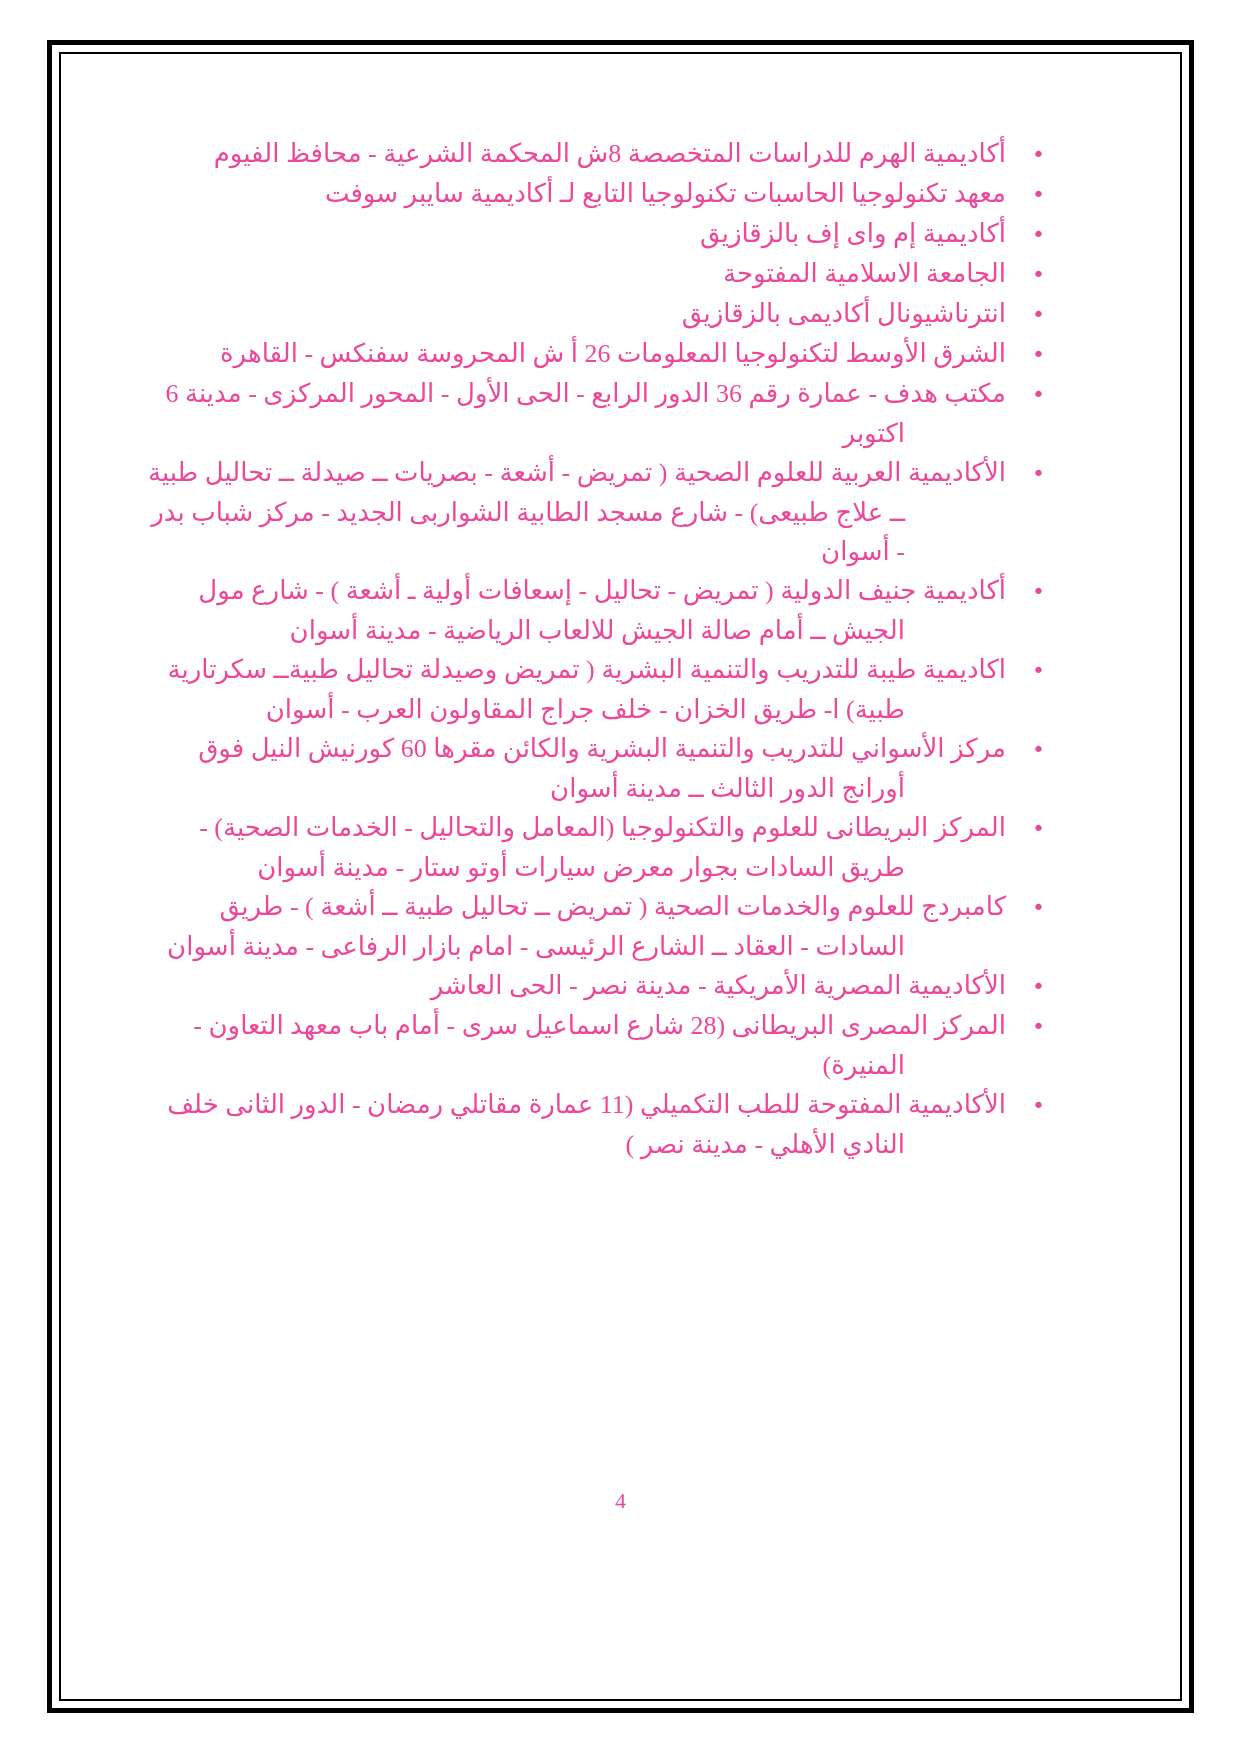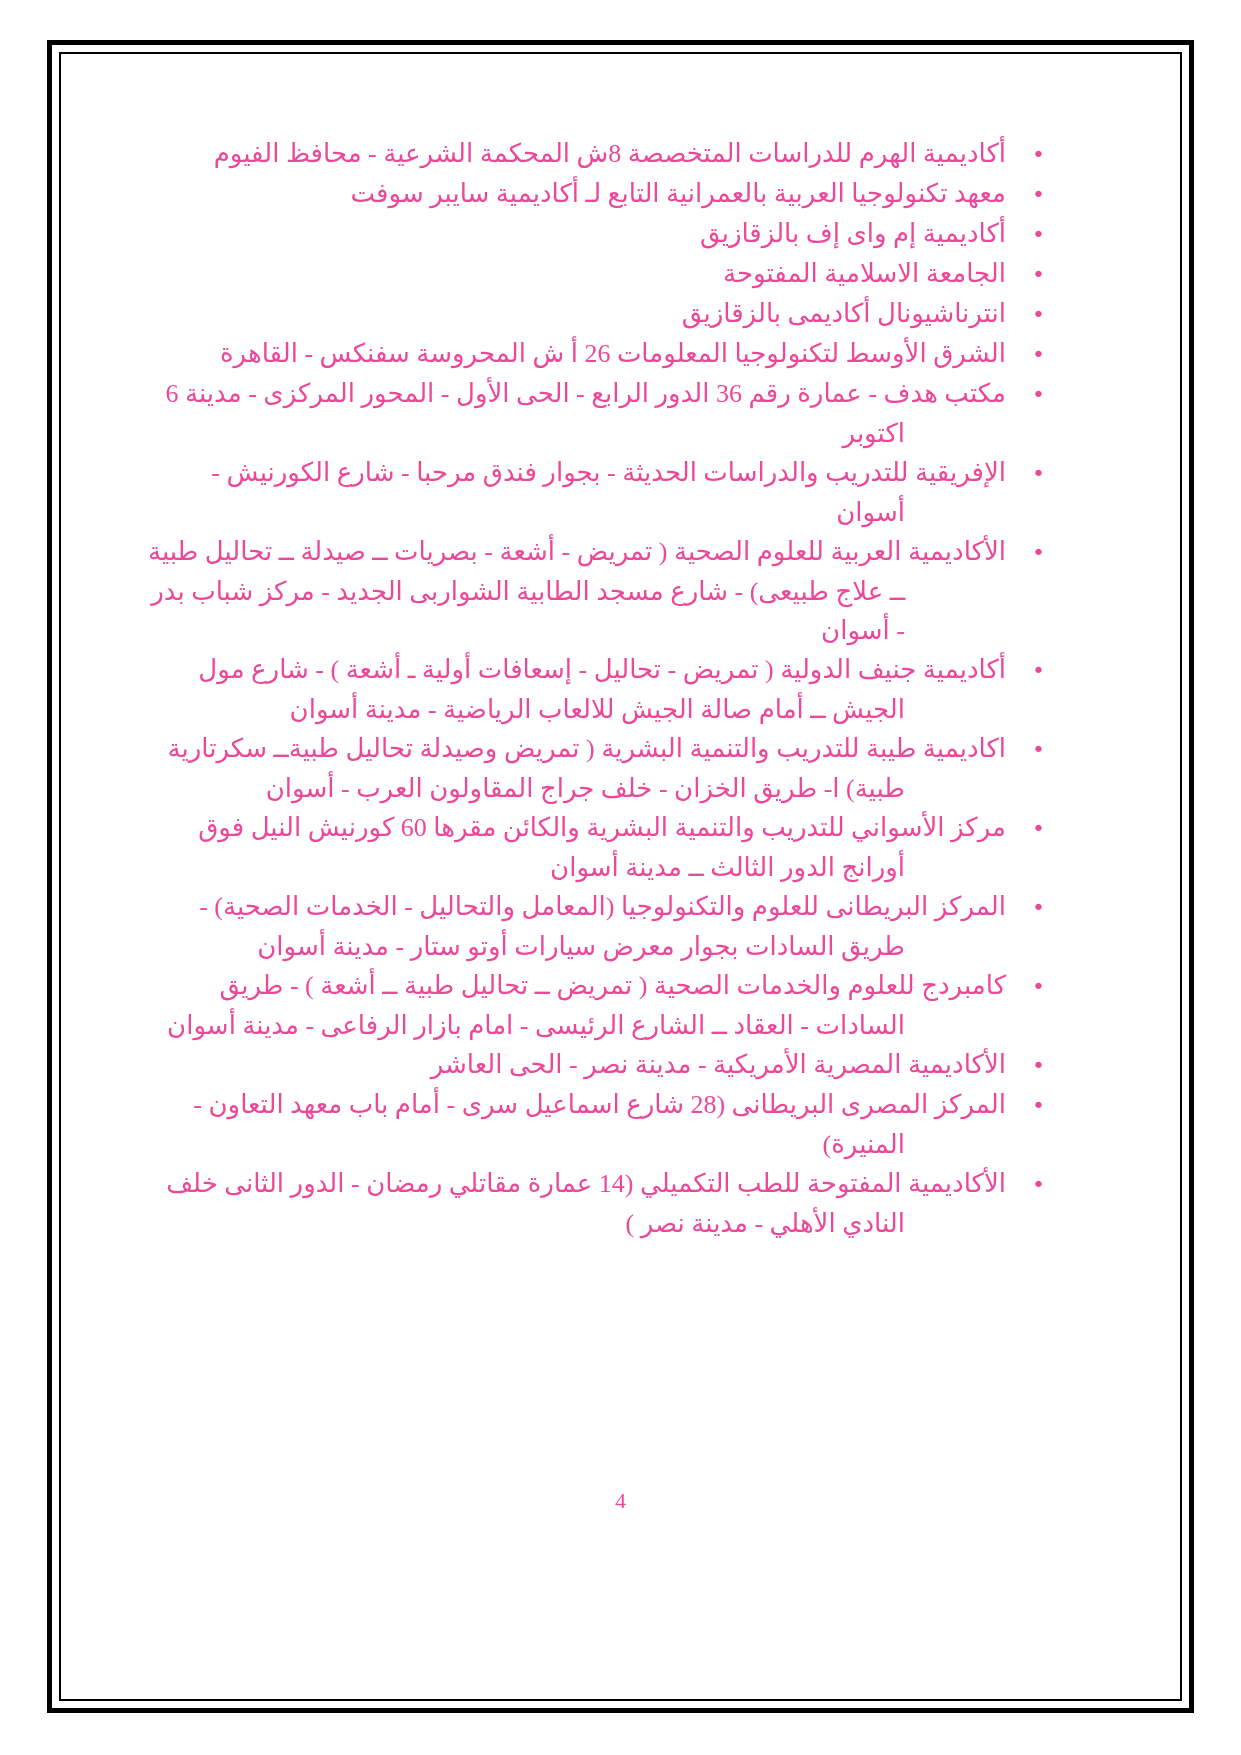--- a/index.html
+++ b/index.html
@@ -75,36 +75,35 @@
 <body>
 
 <div class="page">
   <div class="frame-outer">
     <div class="frame-inner">
 
       <div class="content" dir="rtl" lang="ar">
         <div class="list">
 
           <div class="list-item"><span class="bullet">•</span><span class="item-text">أكاديمية الهرم للدراسات المتخصصة 8ش المحكمة الشرعية - محافظ الفيوم</span></div>
-          <div class="list-item"><span class="bullet">•</span><span class="item-text">معهد تكنولوجيا العربية بالعمرانية التابع لـ أكاديمية سايبر سوفت</span></div>
+          <div class="list-item"><span class="bullet">•</span><span class="item-text">معهد تكنولوجيا الحاسبات تكنولوجيا التابع لـ أكاديمية سايبر سوفت</span></div>
           <div class="list-item"><span class="bullet">•</span><span class="item-text">أكاديمية إم واى إف بالزقازيق</span></div>
           <div class="list-item"><span class="bullet">•</span><span class="item-text">الجامعة الاسلامية المفتوحة</span></div>
           <div class="list-item"><span class="bullet">•</span><span class="item-text">انترناشيونال أكاديمى بالزقازيق</span></div>
           <div class="list-item"><span class="bullet">•</span><span class="item-text">الشرق الأوسط لتكنولوجيا المعلومات 26 أ ش المحروسة سفنكس - القاهرة</span></div>
           <div class="list-item"><span class="bullet">•</span><span class="item-text">مكتب هدف - عمارة رقم 36 الدور الرابع - الحى الأول - المحور المركزى - مدينة 6 اكتوبر</span></div>
-          <div class="list-item"><span class="bullet">•</span><span class="item-text">الإفريقية للتدريب والدراسات الحديثة - بجوار فندق مرحبا - شارع الكورنيش - أسوان</span></div>
           <div class="list-item"><span class="bullet">•</span><span class="item-text">الأكاديمية العربية للعلوم الصحية ( تمريض - أشعة - بصريات ــ صيدلة ــ تحاليل طبية ــ علاج طبيعى) - شارع مسجد الطابية الشواربى الجديد - مركز شباب بدر - أسوان</span></div>
           <div class="list-item"><span class="bullet">•</span><span class="item-text">أكاديمية جنيف الدولية ( تمريض - تحاليل - إسعافات أولية ـ أشعة ) - شارع مول الجيش ــ أمام صالة الجيش للالعاب الرياضية - مدينة أسوان</span></div>
           <div class="list-item"><span class="bullet">•</span><span class="item-text">اكاديمية طيبة للتدريب والتنمية البشرية ( تمريض وصيدلة تحاليل طبيةــ سكرتارية طبية) ا- طريق الخزان - خلف جراج المقاولون العرب - أسوان</span></div>
           <div class="list-item"><span class="bullet">•</span><span class="item-text">مركز الأسواني للتدريب والتنمية البشرية والكائن مقرها 60 كورنيش النيل فوق أورانج الدور الثالث ــ مدينة أسوان</span></div>
           <div class="list-item"><span class="bullet">•</span><span class="item-text">المركز البريطانى للعلوم والتكنولوجيا (المعامل والتحاليل - الخدمات الصحية) - طريق السادات بجوار معرض سيارات أوتو ستار - مدينة أسوان</span></div>
           <div class="list-item"><span class="bullet">•</span><span class="item-text">كامبردج للعلوم والخدمات الصحية ( تمريض ــ تحاليل طبية ــ أشعة ) - طريق السادات - العقاد ــ الشارع الرئيسى - امام بازار الرفاعى - مدينة أسوان</span></div>
           <div class="list-item"><span class="bullet">•</span><span class="item-text">الأكاديمية المصرية الأمريكية - مدينة نصر - الحى العاشر</span></div>
           <div class="list-item"><span class="bullet">•</span><span class="item-text">المركز المصرى البريطانى (28 شارع اسماعيل سرى - أمام باب معهد التعاون - المنيرة)</span></div>
-          <div class="list-item"><span class="bullet">•</span><span class="item-text">الأكاديمية المفتوحة للطب التكميلي (14 عمارة مقاتلي رمضان - الدور الثانى خلف النادي الأهلي - مدينة نصر )</span></div>
+          <div class="list-item"><span class="bullet">•</span><span class="item-text">الأكاديمية المفتوحة للطب التكميلي (11 عمارة مقاتلي رمضان - الدور الثانى خلف النادي الأهلي - مدينة نصر )</span></div>
 
         </div>
       </div>
 
       <div class="page-number">4</div>
 
     </div>
   </div>
 </div>
 

